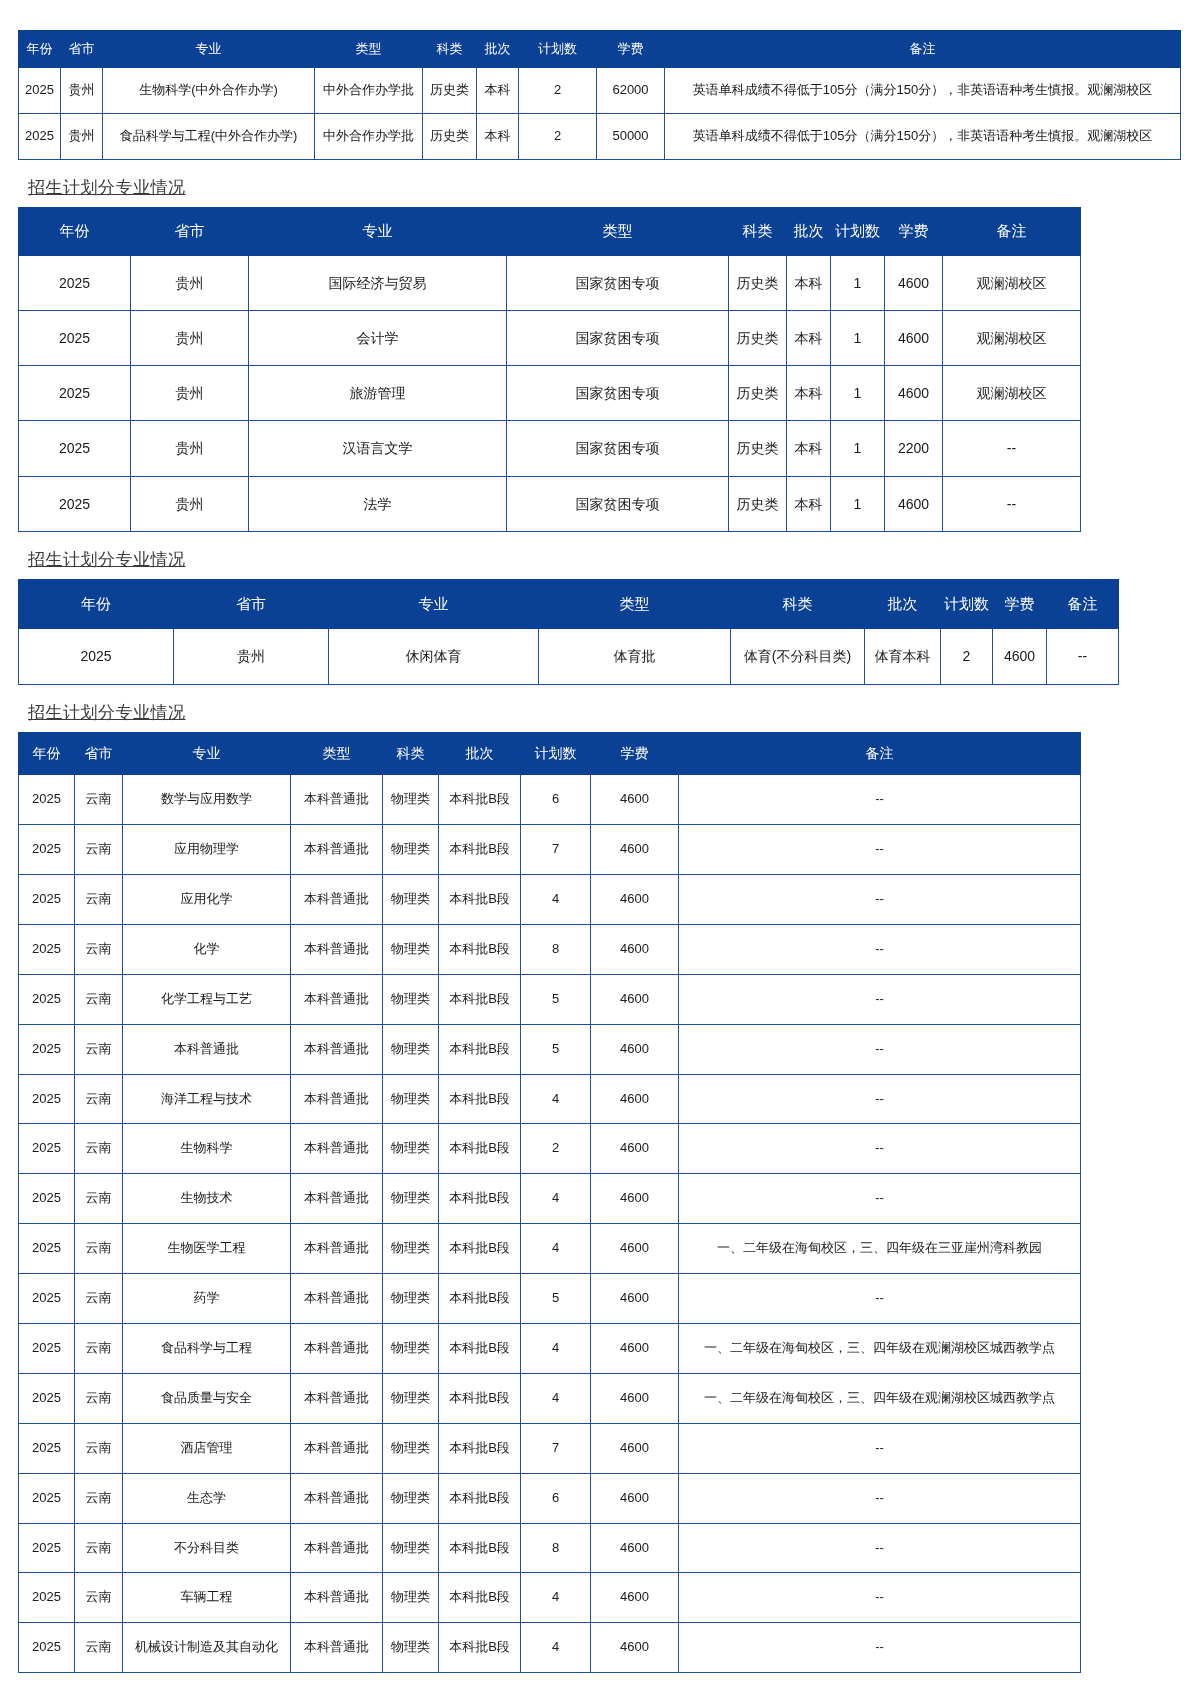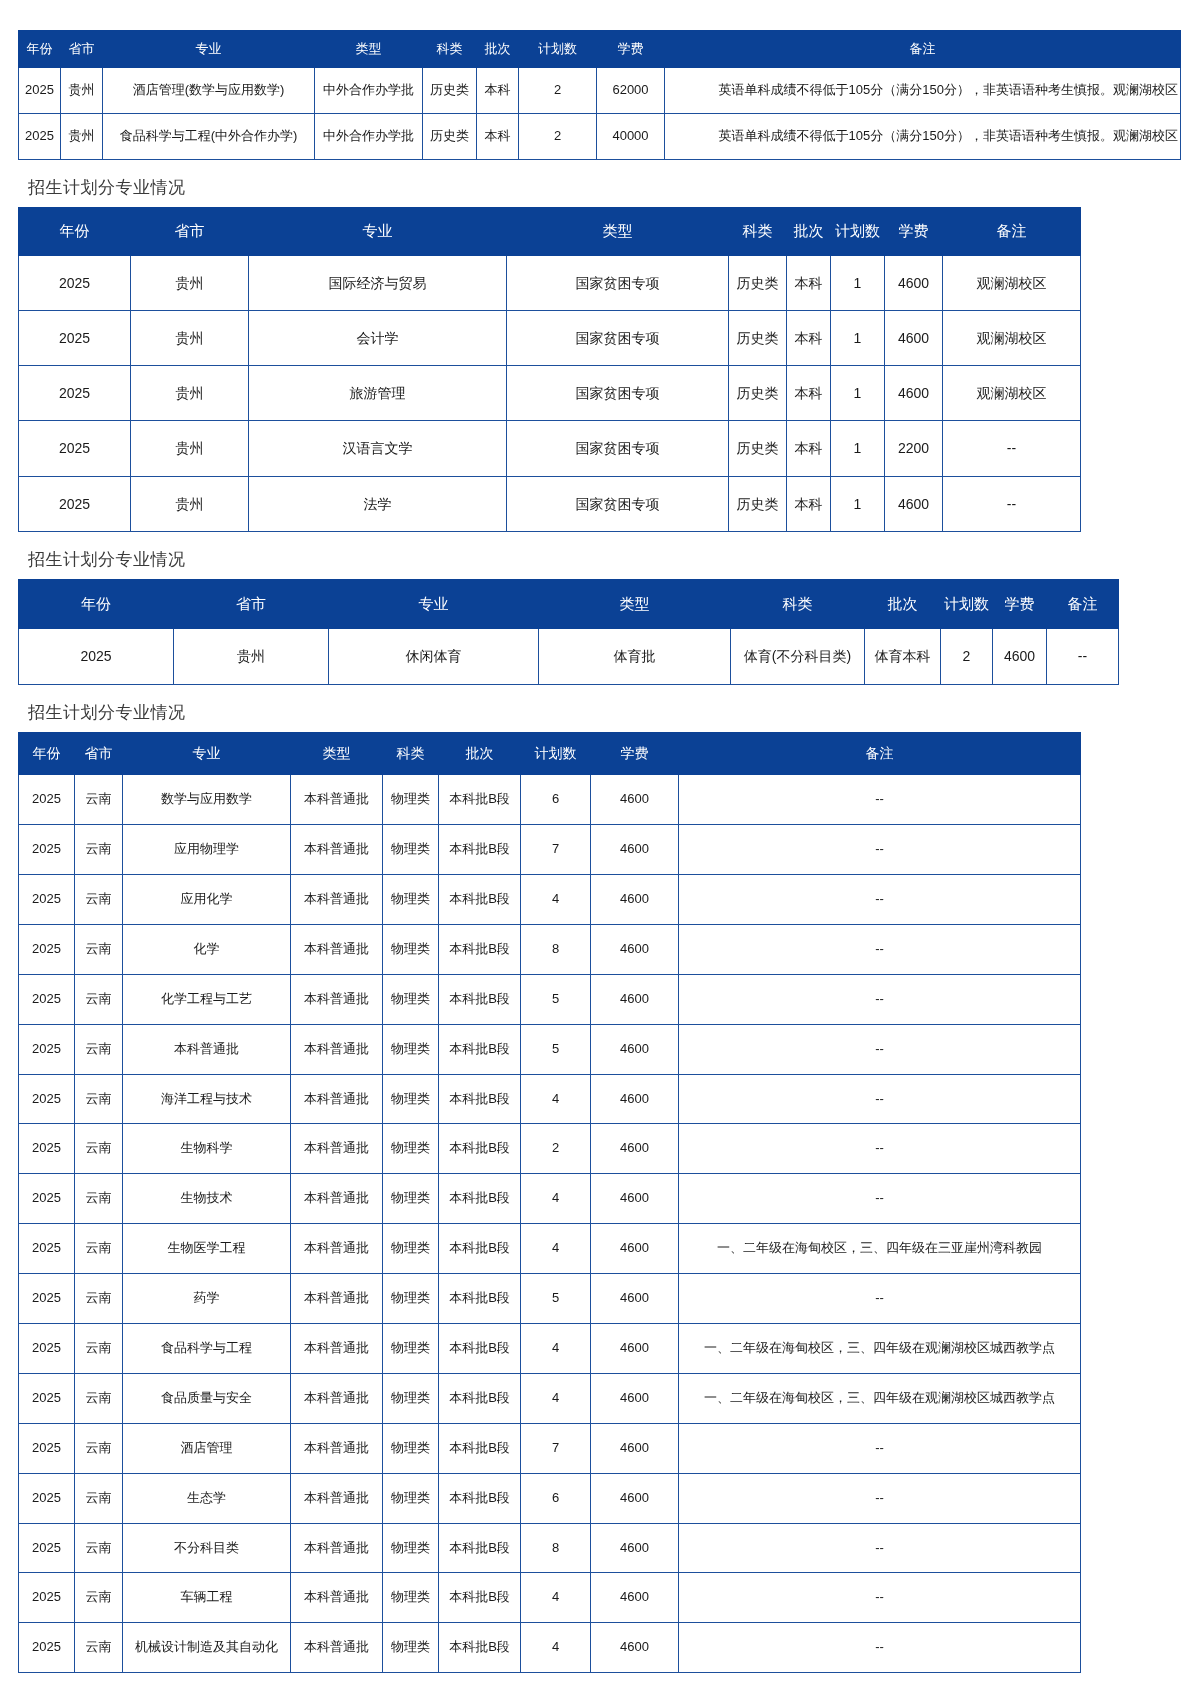--- a/index.html
+++ b/index.html
@@ -14,20 +14,21 @@
     color: #1a1a1a;
     padding: 0 0 0 0;
   }
   .page { width: 1190px; padding: 30px 10px 10px 18px; }
 
   .section-title {
     font-size: 17px;
     color: #3a3a3a;
     margin: 14px 0 8px 10px;
     letter-spacing: 0.5px;
+    text-decoration: underline;
   }
 
   table.plan {
     border-collapse: collapse;
     table-layout: fixed;
     background: #a21caf;
     margin: 0 0 16px 0;
   }
   table.plan th {
     background: #0b4195;
@@ -58,21 +59,21 @@
   #t1 td { padding: 14px 2px; }
   #t1 .c-year   { width: 42px; }
   #t1 .c-prov   { width: 42px; }
   #t1 .c-major  { width: 212px; }
   #t1 .c-type   { width: 108px; }
   #t1 .c-subj   { width: 54px; }
   #t1 .c-batch  { width: 42px; }
   #t1 .c-plan   { width: 78px; }
   #t1 .c-fee    { width: 68px; }
   #t1 .c-note   { width: 516px; }
-  #t1 td.note { text-align: right; }
+  #t1 td.note { text-align: center; }
 
   
   #t2 { width: 1062px; }
   #t2 th { font-size: 15px; padding: 14px 2px; }
   #t2 td { padding: 18px 3px; font-size: 14px; }
   #t2 .c-year  { width: 112px; }
   #t2 .c-prov  { width: 118px; }
   #t2 .c-major { width: 258px; }
   #t2 .c-type  { width: 222px; }
   #t2 .c-subj  { width: 58px; }
@@ -136,37 +137,37 @@
       <th>批次</th>
       <th>计划数</th>
       <th>学费</th>
       <th>备注</th>
     </tr>
       </thead>
     <tbody>
       <tr>
         <td>2025</td>
         <td>贵州</td>
-        <td>酒店管理(数学与应用数学)</td>
+        <td>生物科学(中外合作办学)</td>
         <td>中外合作办学批</td>
         <td>历史类</td>
         <td>本科</td>
         <td>2</td>
         <td>62000</td>
         <td class="note nowrap-clip">英语单科成绩不得低于105分（满分150分），非英语语种考生慎报。观澜湖校区</td>
       </tr>
       <tr>
         <td>2025</td>
         <td>贵州</td>
         <td>食品科学与工程(中外合作办学)</td>
         <td>中外合作办学批</td>
         <td>历史类</td>
         <td>本科</td>
         <td>2</td>
-        <td>40000</td>
+        <td>50000</td>
         <td class="note nowrap-clip">英语单科成绩不得低于105分（满分150分），非英语语种考生慎报。观澜湖校区</td>
       </tr>
     </tbody>
   </table>
 
   <div class="section-title">招生计划分专业情况</div>
   <table class="plan" id="t2">
     <colgroup>
       <col class="c-year">
         <col class="c-prov">

